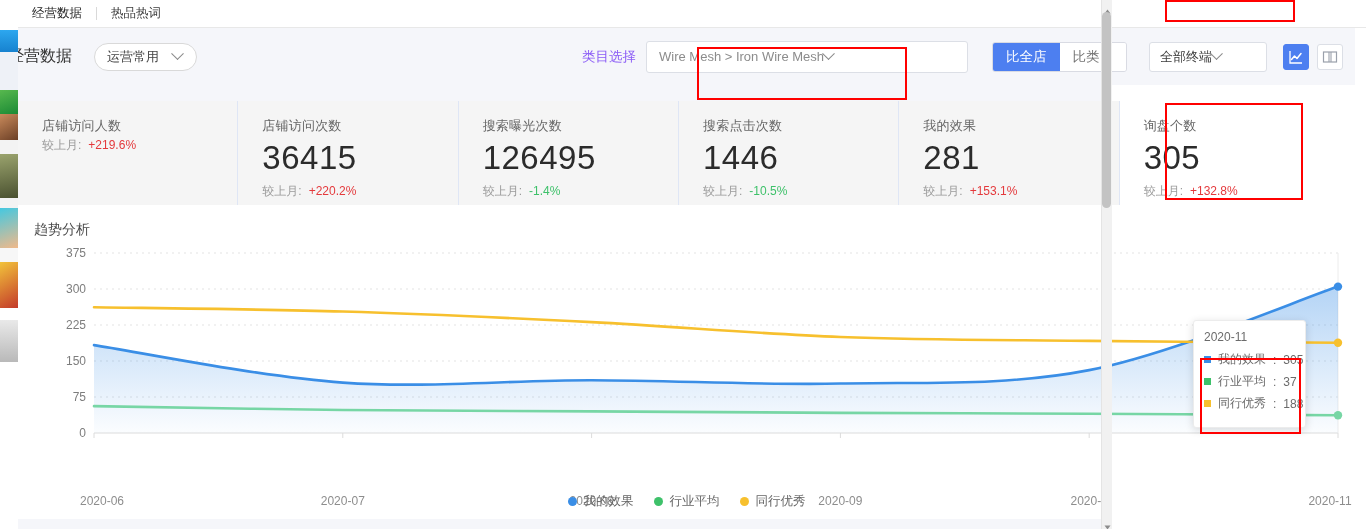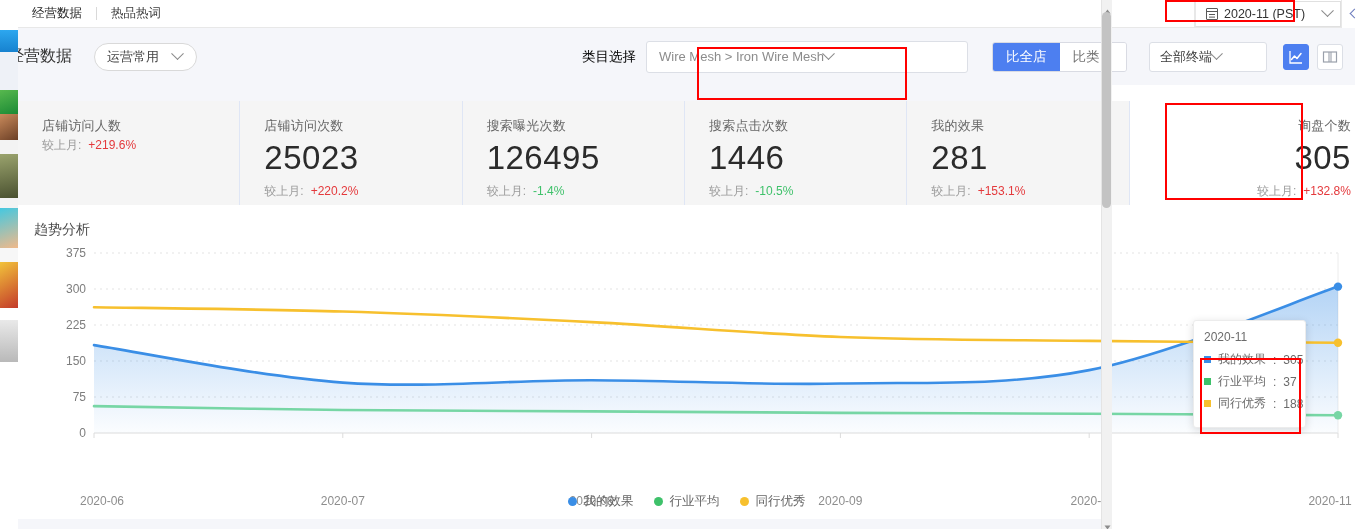--- a/index.html
+++ b/index.html
@@ -89,21 +89,21 @@
     font-size: 16px; color: #333; margin-left: 8px; white-space: nowrap;
     font-weight: 400;
   }
   .pill-select {
     margin-left: 22px; height: 28px; min-width: 103px;
     border: 1px solid #d9d9d9; border-radius: 15px; background: #fff;
     display:flex; align-items:center; gap:14px; padding: 0 12px;
     font-size: 13px; color:#444; cursor:pointer;
   }
   .filter-mid { margin-left: auto; display:flex; align-items:center; }
-  .cat-label { font-size: 13.5px; color: #000000; margin-right: 10px; white-space: nowrap;}
+  .cat-label { font-size: 13.5px; color: #8b5cf6; margin-right: 10px; white-space: nowrap;}
   .cat-select {
     width: 322px; height: 32px; border: 1px solid #dcdfe6; border-radius: 3px;
     background: #fff; display:flex; align-items:center; padding: 0 12px;
     font-size: 13px; color: #8c8c8c; cursor: pointer;
   }
   .cat-select .chev { margin-left: auto; }
   .seg {
     margin-left: 24px; display:flex; height: 30px;
     border:1px solid #d9dbe3; border-radius: 3px; overflow:hidden;
   }
@@ -128,21 +128,21 @@
 
   
   .kpis {
     position: absolute; left: 18px; top: 101px; width: 1337px; height: 104px;
     background: #fff; display: flex; z-index: 5;
   }
   .kpi {
     flex: 1 1 0; position: relative; padding: 16px 0 0 24px;
     background: #f5f5f5; margin-right: 1px;
   }
-  .kpi:last-child { margin-right: 4px; background:#fff;text-align:right; }
+  .kpi:last-child { margin-right: 16px; background:#fff; }
   .kpi.sel { background:#fff; }
   .kpi + .kpi:before {
     content:""; position:absolute; left:-1px; top:0; width:1px; height:104px; background:#dfe6f5;
   }
   .kpi-name { font-size: 13px; color: #666; letter-spacing: .2px; }
   .kpi-val { font-size: 33px; color: #2b2b2b; line-height: 46px; font-weight: 300; letter-spacing:.5px;}
   .kpi-delta { font-size: 12px; color: #9b9b9b; margin-top: 2px; }
   .kpi-delta b { font-weight: 400; margin-left: 7px; }
   .up { color: #e4393c; }
   .down { color: #3ec16a; }
@@ -206,32 +206,20 @@
     <div style="height:160px;background:#fff"></div>
   </div>
 
   <div class="topbar">
     <div class="topbar-tabs">
       <div class="ttab active">经营数据</div>
       <div class="tdiv"></div>
       <div class="ttab">热品热词</div>
     </div>
 
-    <div class="topbar-right">
-      <div class="date-box-sep"></div>
-      <div class="date-picker">
-        <span class="cal-ico"></span>
-        <span>2020-11 (PST)</span>
-        <span class="dp-caret"><i class="chev"></i></span>
-      </div>
-      <div class="date-box-sep"></div>
-      <div class="collapse-btn">
-        <span class="arr"></span>
-      </div>
-    </div>
   </div>
 
   <div class="filterbar">
     <div class="page-title">经营数据</div>
 
     <div class="pill-select">
       <span>运营常用</span>
       <span><i class="chev"></i></span>
     </div>
 
@@ -269,21 +257,21 @@
     </div>
   </div>
 
   <div class="kpis" id="kpis">
       <div class="kpi">
         <div class="kpi-name">店铺访问人数</div>
         <div class="kpi-delta"><span>较上月:</span><b class="up">+219.6%</b></div>
       </div>
       <div class="kpi">
         <div class="kpi-name">店铺访问次数</div>
-        <div class="kpi-val">25023</div>
+        <div class="kpi-val">36415</div>
         <div class="kpi-delta"><span>较上月:</span><b class="up">+220.2%</b></div>
       </div>
       <div class="kpi">
         <div class="kpi-name">搜索曝光次数</div>
         <div class="kpi-val">126495</div>
         <div class="kpi-delta"><span>较上月:</span><b class="down">-1.4%</b></div>
       </div>
       <div class="kpi">
         <div class="kpi-name">搜索点击次数</div>
         <div class="kpi-val">1446</div>

